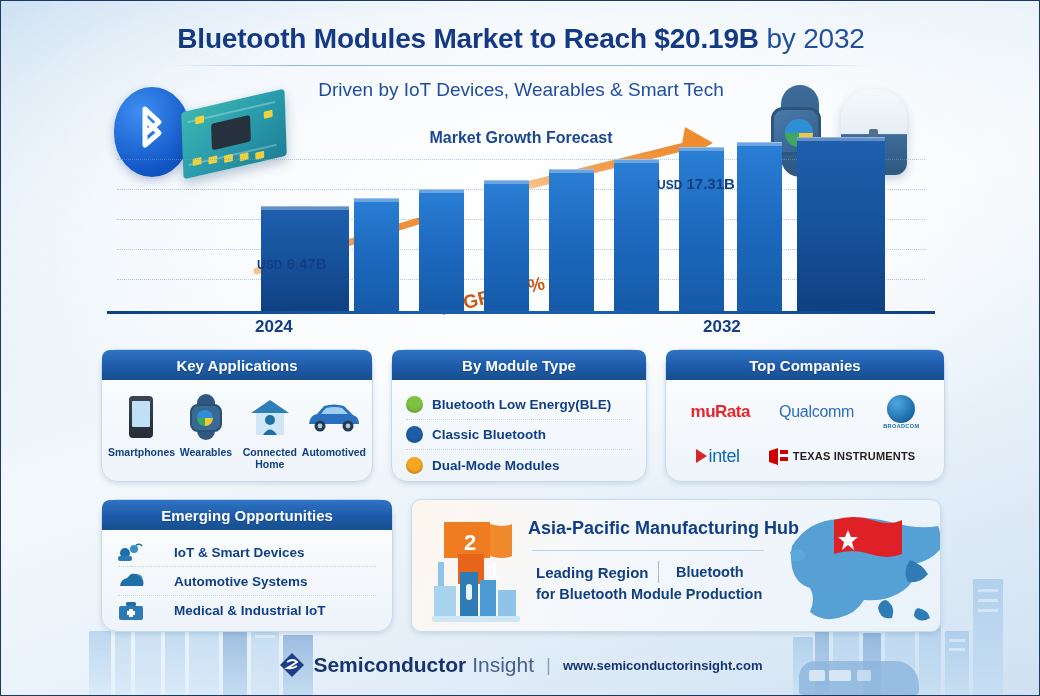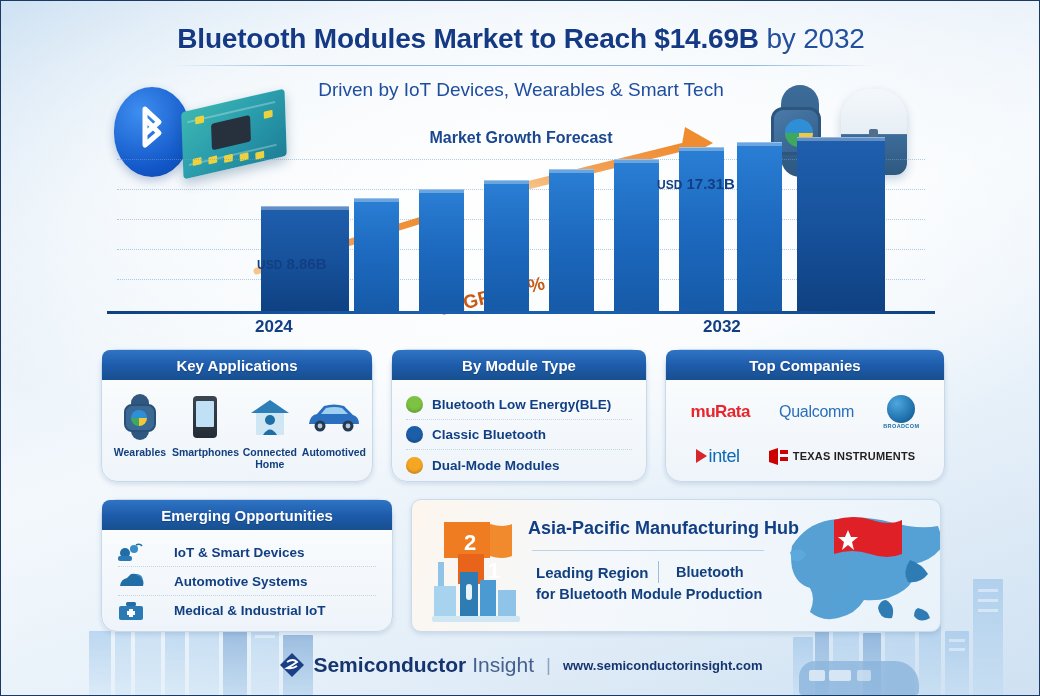--- a/index.html
+++ b/index.html
@@ -188,21 +188,21 @@
       <div class="win" style="left:5px;top:30px;width:20px;height:3px;"></div>
     </div>
     <div style="position:absolute;left:10px;bottom:0;width:120px;height:34px;border-radius:16px 24px 4px 4px;background:rgba(75,140,200,.78);">
       <div style="position:absolute;left:10px;top:9px;width:16px;height:11px;background:rgba(255,255,255,.75);border-radius:2px;"></div>
       <div style="position:absolute;left:30px;top:9px;width:22px;height:11px;background:rgba(255,255,255,.75);border-radius:2px;"></div>
       <div style="position:absolute;left:58px;top:9px;width:14px;height:11px;background:rgba(255,255,255,.55);border-radius:2px;"></div>
     </div>
   </div>
 
   <div class="title">
-    <span>Bluetooth Modules Market to Reach $14.69B</span><span class="light"> by 2032</span>
+    <span>Bluetooth Modules Market to Reach $20.19B</span><span class="light"> by 2032</span>
   </div>
   <div class="title-rule"></div>
   <div class="subtitle">Driven by IoT Devices, Wearables &amp; Smart Tech</div>
 
   <div class="bt-badge">
     <svg class="bt-glyph" width="34" height="54" viewBox="0 0 34 54">
       <path d="M10 14 L24 28 L10 40 L10 4 L24 17 L10 29" fill="none" stroke="#ffffff" stroke-width="5" stroke-linejoin="round" stroke-linecap="round"></path>
     </svg>
   </div>
   <div class="pcb">
@@ -279,48 +279,48 @@
           <div class="cap"></div>
         </div>
       </div>
 
     <div class="axisline"></div>
     <div class="xlabel" style="left:148px;">2024</div>
     <div class="xlabel" style="left:596px;">2032</div>
 
     <div class="vlabel" style="left:150px;top:134px;">
       <span class="u">USD</span>
-      <span>8.86B</span>
+      <span>6.47B</span>
     </div>
     <div class="vlabel" style="left:550px;top:54px;">
       <span class="u">USD</span>
       <span>17.31B</span>
     </div>
   </div>
 
   <div class="card" style="left:100px;top:348px;width:272px;height:133px;">
     <div class="card-head">Key Applications</div>
     <div class="apps">
+      <div class="app">
+        <div class="app-ic">
+          <div style="width:24px;height:42px;border-radius:4px;background:linear-gradient(180deg,#3b4650,#242c35);padding:5px 3px;">
+            <div style="background:#bfe0f5;height:26px;border-radius:1px;"></div>
+          </div>
+        </div>
+        <div class="app-lbl">Smartphones</div>
+      </div>
       <div class="app">
         <div class="app-ic">
           <div style="position:relative;width:32px;height:46px;">
             <div style="position:absolute;left:7px;top:0;width:18px;height:46px;background:#2f577f;border-radius:9px;"></div>
             <div style="position:absolute;left:0;top:10px;width:32px;height:28px;background:#3a6993;border-radius:8px;border:2px solid #2b5078;"></div>
             <div style="position:absolute;left:7px;top:16px;width:16px;height:16px;border-radius:50%;background:conic-gradient(#2f8fd6 0 25%,#f2c93c 0 50%,#3fa85f 0 75%,#2f8fd6 0 100%);"></div>
           </div>
         </div>
         <div class="app-lbl">Wearables</div>
-      </div>
-      <div class="app">
-        <div class="app-ic">
-          <div style="width:24px;height:42px;border-radius:4px;background:linear-gradient(180deg,#3b4650,#242c35);padding:5px 3px;">
-            <div style="background:#bfe0f5;height:26px;border-radius:1px;"></div>
-          </div>
-        </div>
-        <div class="app-lbl">Smartphones</div>
       </div>
       <div class="app">
         <div class="app-ic">
           <svg width="42" height="40" viewBox="0 0 42 40">
             <path d="M21 3 L40 16 L2 16 Z" fill="#2e7fb8"></path>
             <rect x="7" y="16" width="28" height="22" fill="#cfe6f5"></rect>
             <circle cx="21" cy="23" r="5" fill="#1f6ea6"></circle>
             <path d="M14 38 q7-11 14 0 Z" fill="#1f6ea6"></path>
           </svg>
         </div>

